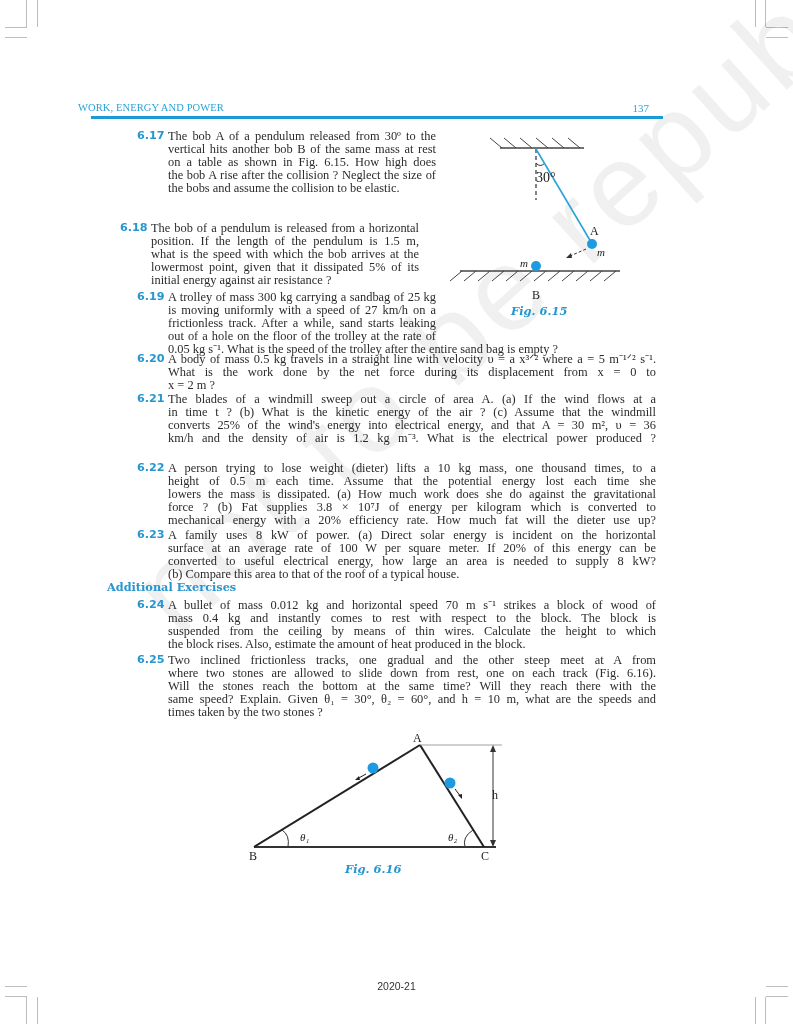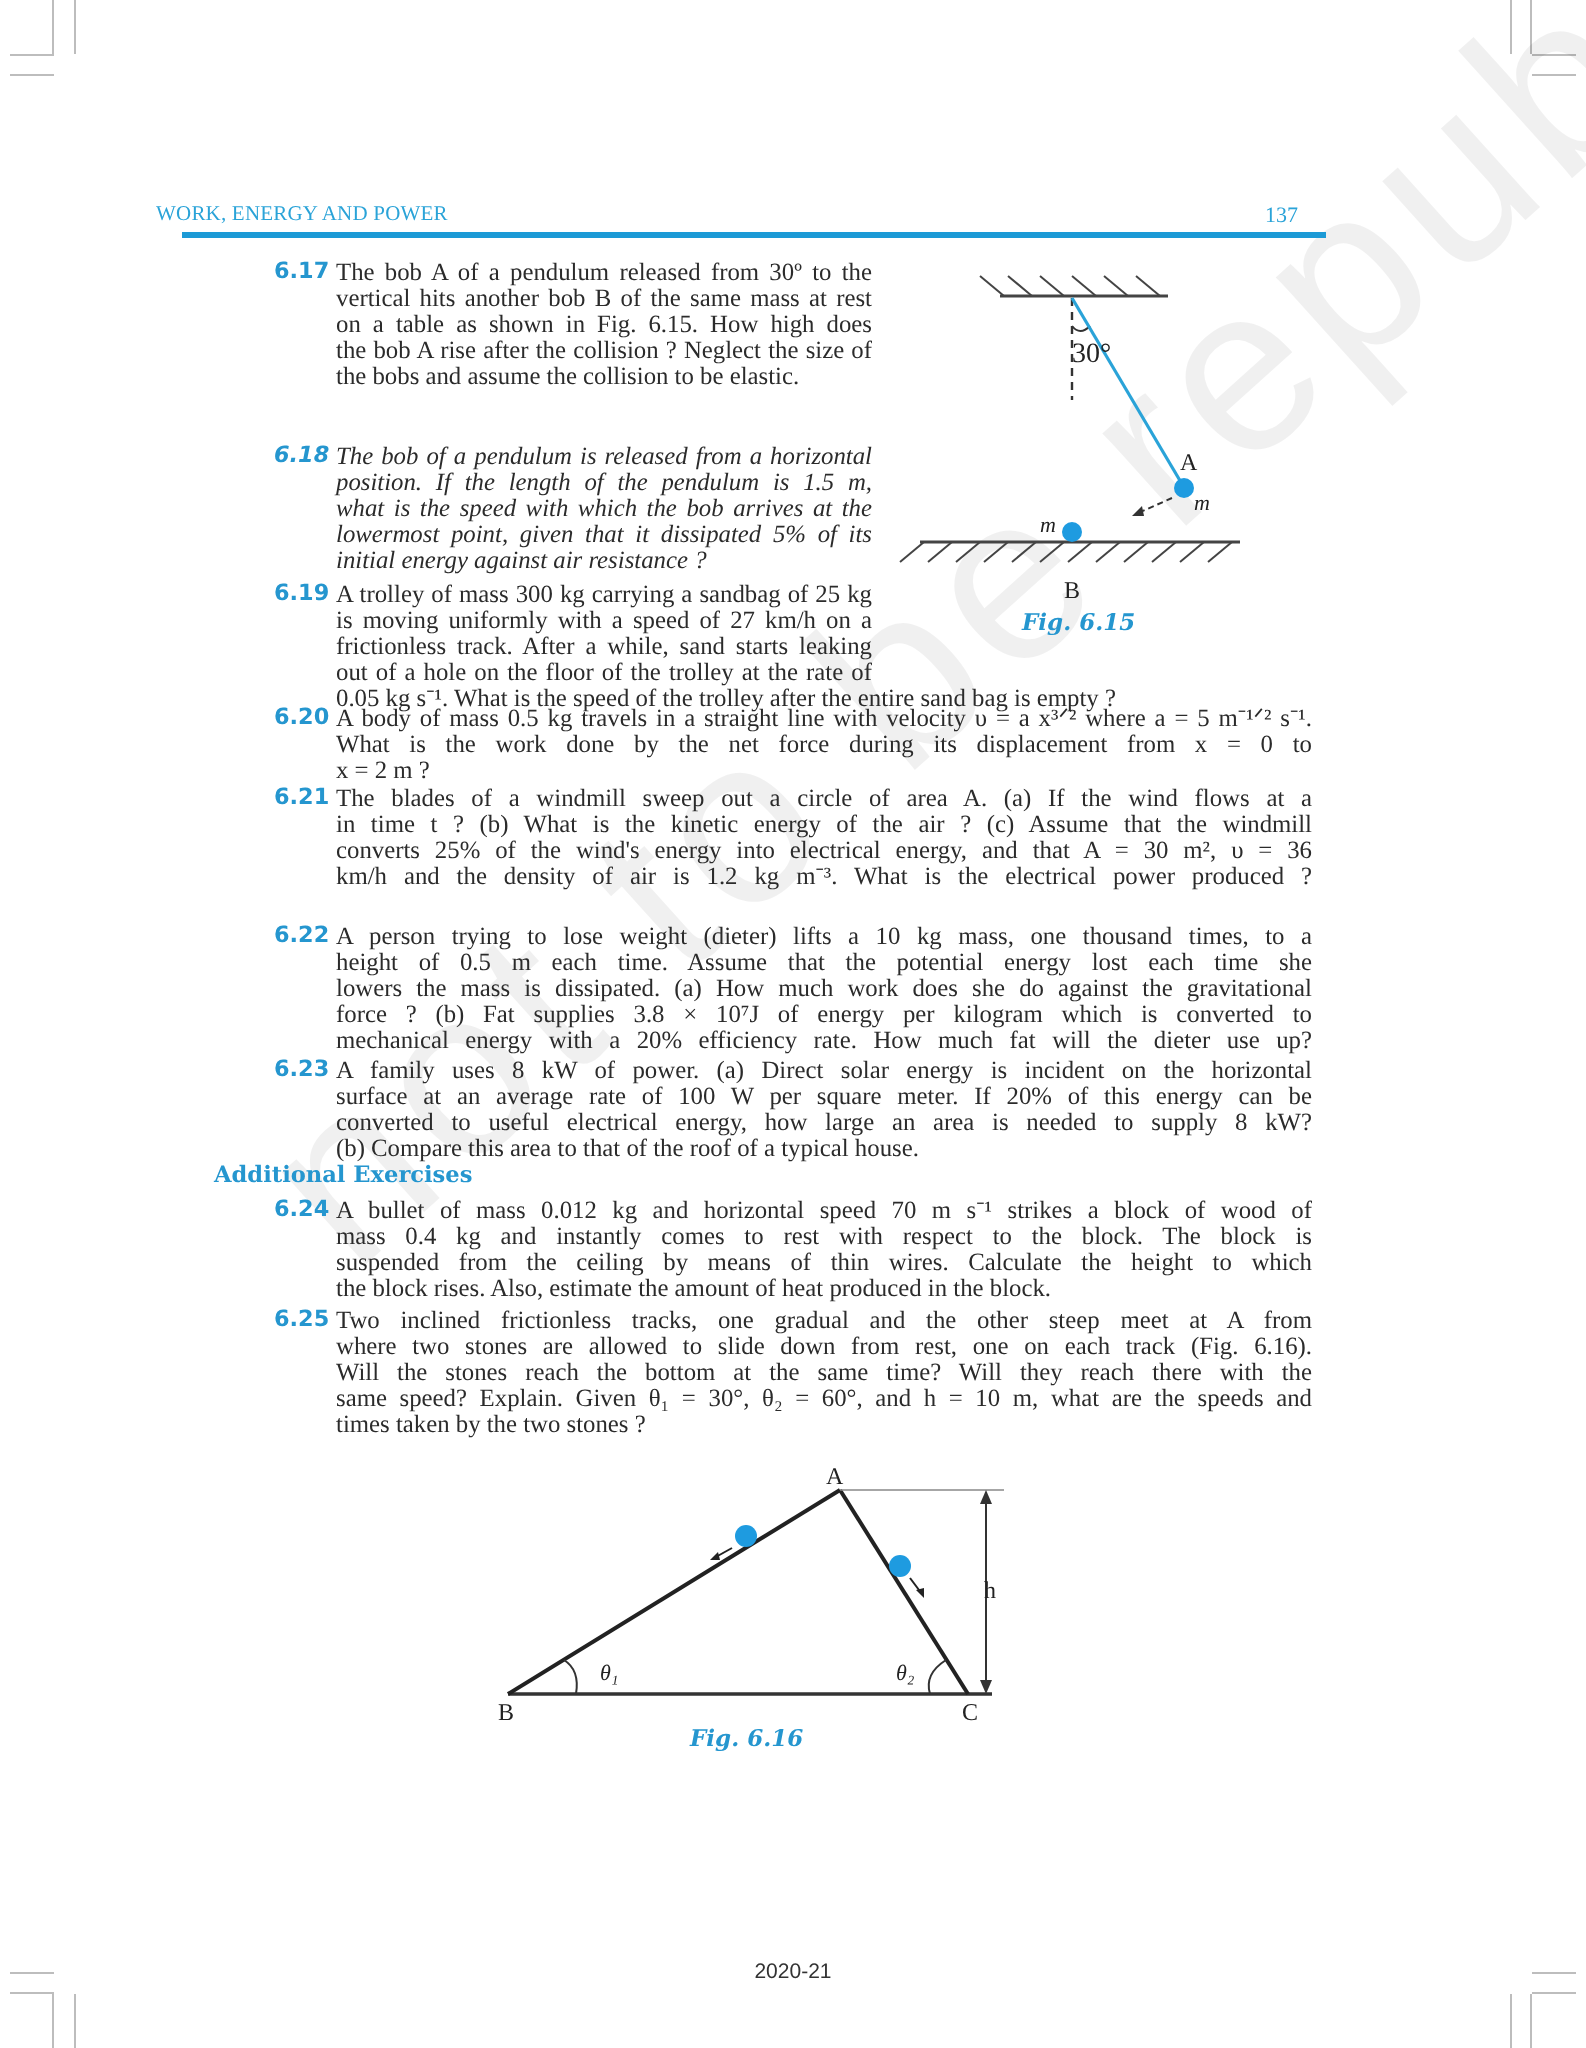--- a/index.html
+++ b/index.html
@@ -61,21 +61,21 @@
 
 <div class="q" style="left:168px;top:130px;width:268px;">
   <span class="num">6.17</span>
   <span class="line">The bob A of a pendulum released from 30º to the</span>
   <span class="line">vertical hits another bob B of the same mass at rest</span>
   <span class="line">on a table as shown in Fig. 6.15.  How high does</span>
   <span class="line">the bob A rise after the collision ? Neglect the size of</span>
   <span class="line last">the bobs and assume the collision to be elastic.</span>
 </div>
 
-<div class="q" style="left:168px;top:222px;width:268px;font-style:italic;">
+<div class="q" style="left:151px;top:222px;width:268px;">
   <span class="num">6.18</span>
   <span class="line">The bob of a pendulum is released from a horizontal</span>
   <span class="line">position. If the length of the pendulum is 1.5 m,</span>
   <span class="line">what is the speed with which the bob arrives at the</span>
   <span class="line">lowermost point, given that it dissipated 5% of its</span>
   <span class="line last">initial energy against air resistance ?</span>
 </div>
 
 <div class="q" style="left:168px;top:291px;width:268px;">
   <span class="num">6.19</span>

